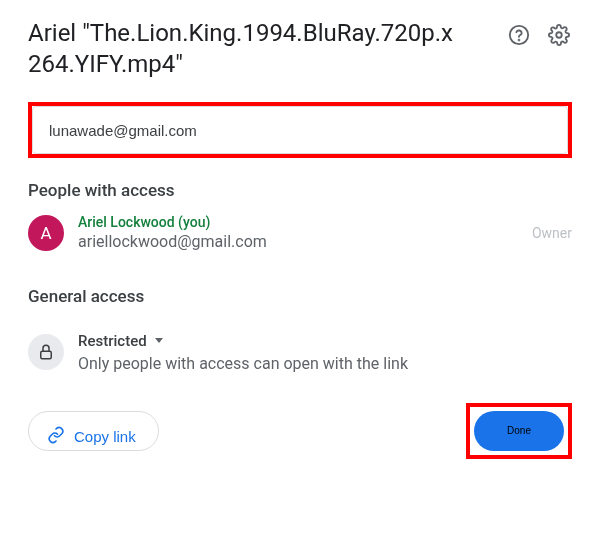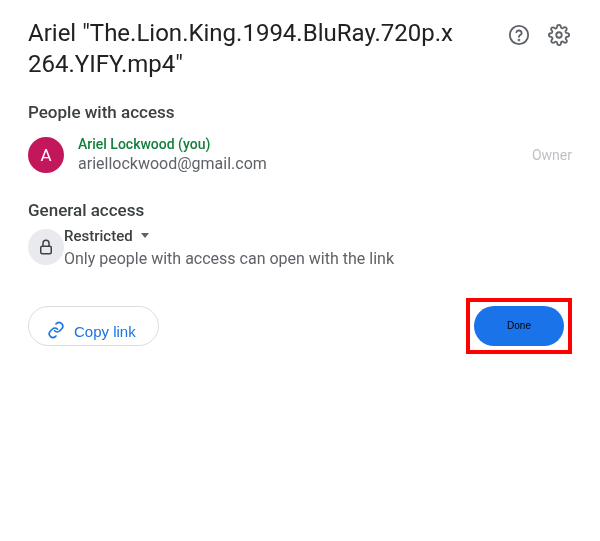--- a/index.html
+++ b/index.html
@@ -85,21 +85,22 @@
     font-size: 17px;
     font-weight: 400;
   }
   .person-info { flex: 1; line-height: 1.25; }
   .person-name { font-size: 14px; color: #15803d; font-weight: 500; }
   .person-email { font-size: 16px; color: #5f6368; }
   .role { font-size: 14px; color: #bdc1c6; }
   .general-row {
     display: flex;
     align-items: center;
-    margin-top: 7px;
+    gap: 14px;
+    margin-top: 26px;
   }
   .lock-circle {
     width: 36px;
     height: 36px;
     border-radius: 50%;
     background: #e8eaed;
     display: flex;
     align-items: center;
     justify-content: center;
     color: #3c4043;
@@ -154,21 +155,21 @@
     font-weight: 500;
     cursor: pointer;
     display:flex;align-items:center;justify-content:center;
   }
   .caret-down {
     width: 0; height: 0;
     border-left: 4px solid transparent;
     border-right: 4px solid transparent;
     border-top: 5px solid #5f6368;
   }
-  .section-title.general { margin-top: 26px; }
+  .section-title.general { margin-top: 34px; }
 </style>
 </head>
 <body>
 
 <div class="dialog">
 
   <div class="header-row">
     <div class="title">
       <span>Ariel</span>
       <span>"The.Lion.King.1994.BluRay.720p.x264.YIFY.mp4"</span>
@@ -183,20 +184,23 @@
       </button>
       <button class="icon-btn">
         <svg width="22" height="22" viewBox="0 0 24 24" fill="none" stroke="currentColor" stroke-width="2">
           <circle cx="12" cy="12" r="3"></circle>
           <path d="M19.4 15a1.7 1.7 0 0 0 .3 1.8l.1.1a2 2 0 1 1-2.8 2.8l-.1-.1a1.7 1.7 0 0 0-1.8-.3 1.7 1.7 0 0 0-1 1.5V21a2 2 0 1 1-4 0v-.1a1.7 1.7 0 0 0-1-1.5 1.7 1.7 0 0 0-1.8.3l-.1.1a2 2 0 1 1-2.8-2.8l.1-.1a1.7 1.7 0 0 0 .3-1.8 1.7 1.7 0 0 0-1.5-1H3a2 2 0 1 1 0-4h.1a1.7 1.7 0 0 0 1.5-1 1.7 1.7 0 0 0-.3-1.8l-.1-.1a2 2 0 1 1 2.8-2.8l.1.1a1.7 1.7 0 0 0 1.8.3h0a1.7 1.7 0 0 0 1-1.5V3a2 2 0 1 1 4 0v.1a1.7 1.7 0 0 0 1 1.5h0a1.7 1.7 0 0 0 1.8-.3l.1-.1a2 2 0 1 1 2.8 2.8l-.1.1a1.7 1.7 0 0 0-.3 1.8v0a1.7 1.7 0 0 0 1.5 1H21a2 2 0 1 1 0 4h-.1a1.7 1.7 0 0 0-1.5 1z"></path>
         </svg>
       </button>
     </div>
   </div>
 
+  <div class="input-highlight">
+    <input class="add-input" type="text" value="lunawade@gmail.com" style="">
+  </div>
 
   <div class="section-title">People with access</div>
 
   <div class="person-row">
     <div class="avatar">
       <span>A</span>
     </div>
     <div class="person-info">
       <div class="person-name">Ariel Lockwood (you)</div>
       <div class="person-email">ariellockwood@gmail.com</div>

